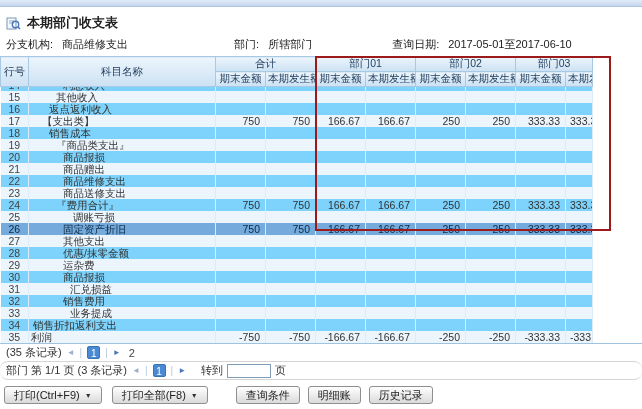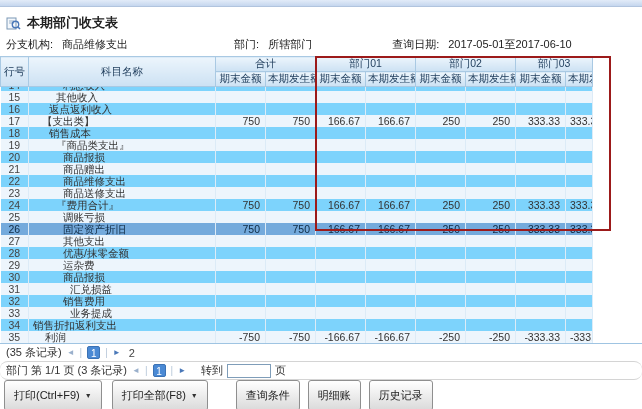--- a/index.html
+++ b/index.html
@@ -39,21 +39,21 @@
   .pg-arrow { font-size:8px; color:#4a78b8; cursor:pointer; }
   .pg-arrow.dim { color:#9ab0cc; }
   .pg-sep { color:#b7c7d9; font-size:10px; }
   .pg-cur { display:inline-block; min-width:13px; height:13px; line-height:13px; text-align:center;
             background:#4a89d4; border:1px solid #3b72b4; border-radius:2px; color:#fff; font-size:10px; cursor:pointer; }
   .pg-num { color:#444; margin-left:3px; cursor:pointer; }
   .goto { display:flex; align-items:center; gap:4px; margin-left:10px; }
   .goto input { width:44px; height:14px; border:1px solid #7f9db9; font-size:10px; padding:0 2px; }
 
   .btn-bar { height:26px; display:flex; align-items:center; padding:4px 0 0 4px; }
-  .btn { font-size:11px; height:31px; padding:0 9px; background:linear-gradient(#ffffff,#dadada);
+  .btn { font-size:11px; height:18px; padding:0 9px; background:linear-gradient(#ffffff,#dadada);
          border:1px solid #8f8f8f; border-radius:3px; color:#222; display:flex; align-items:center; gap:5px; cursor:pointer; }
   .btn .dd { font-size:7px; color:#333; }
   .b2 { margin-left:10px; } .b3 { margin-left:28px; } .b4 { margin-left:8px; } .b5 { margin-left:8px; }
 </style>
 </head>
 <body>
 
 <div class="screen">
   <div class="top-strip"></div>
 
@@ -261,21 +261,21 @@
             <td class="num">166.67</td>
             <td class="num">166.67</td>
             <td class="num">250</td>
             <td class="num">250</td>
             <td class="num">333.33</td>
             <td class="num">333.33</td>
             <td></td>
           </tr>
           <tr class="pale">
             <td class="rowno">25</td>
-            <td class="name" style="padding-left: 34px;">调账亏损</td>
+            <td class="name" style="padding-left: 44px;">调账亏损</td>
             <td class="num"></td>
             <td class="num"></td>
             <td class="num"></td>
             <td class="num"></td>
             <td class="num"></td>
             <td class="num"></td>
             <td class="num"></td>
             <td class="num"></td>
             <td></td>
           </tr>
@@ -391,21 +391,21 @@
             <td class="num"></td>
             <td class="num"></td>
             <td class="num"></td>
             <td class="num"></td>
             <td class="num"></td>
             <td class="num"></td>
             <td></td>
           </tr>
           <tr class="pale">
             <td class="rowno">35</td>
-            <td class="name" style="padding-left: 16px;">利润</td>
+            <td class="name" style="padding-left: 2px;">利润</td>
             <td class="num">-750</td>
             <td class="num">-750</td>
             <td class="num">-166.67</td>
             <td class="num">-166.67</td>
             <td class="num">-250</td>
             <td class="num">-250</td>
             <td class="num">-333.33</td>
             <td class="num">-333.33</td>
             <td></td>
           </tr>

